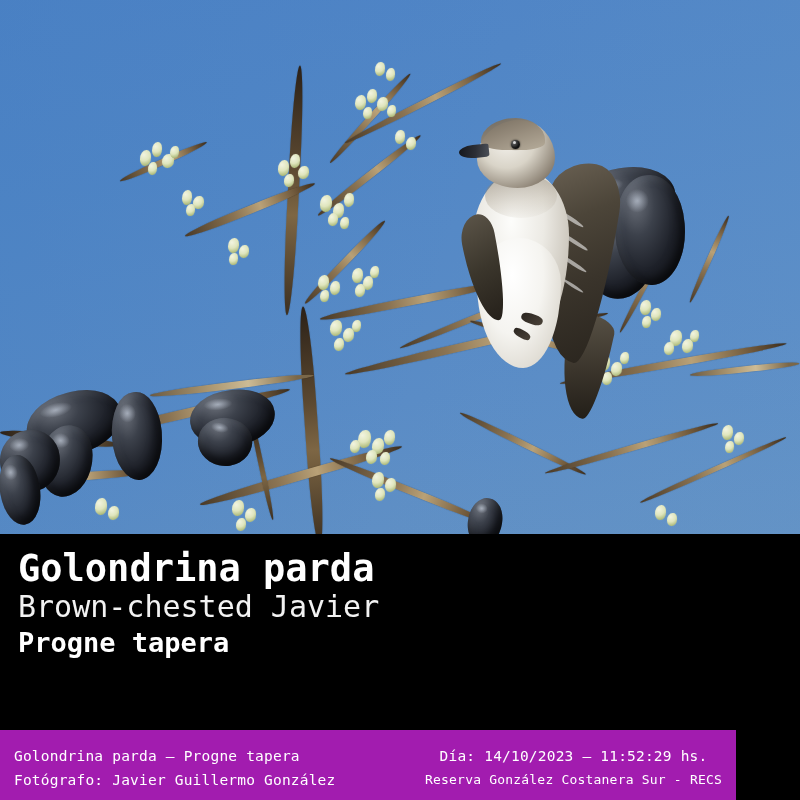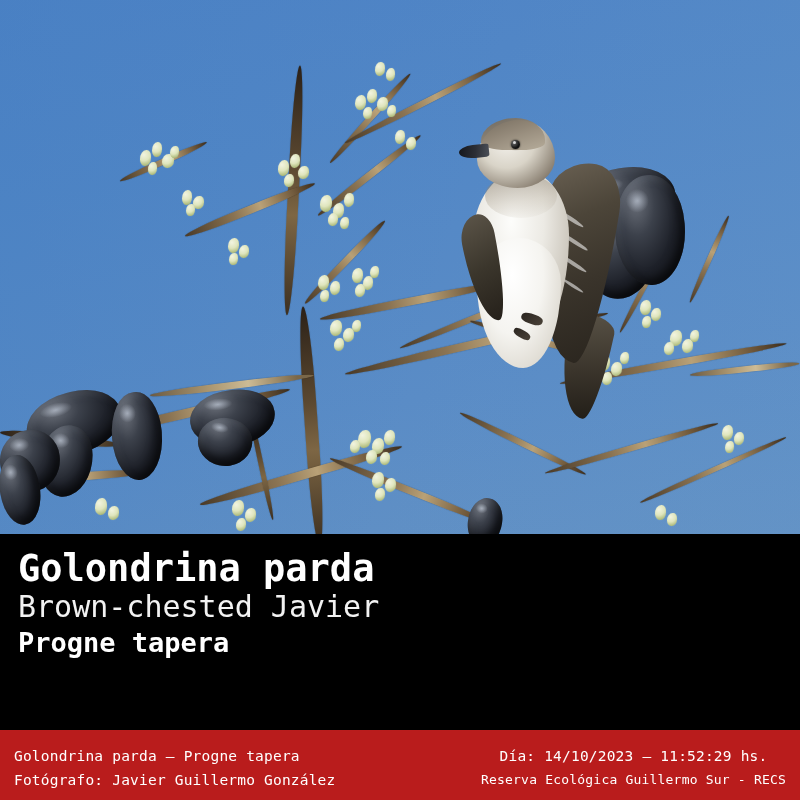--- a/index.html
+++ b/index.html
@@ -64,21 +64,21 @@
              text-shadow:0 0 2px rgba(0,0,0,.25);pointer-events:none;white-space:nowrap;}
 
   
   #titlebar{position:absolute;left:0;top:534px;width:800px;height:196px;background:#000;}
   #titles{position:absolute;left:18px;top:14px;}
   .t1{font-size:37px;font-weight:bold;color:#fff;line-height:1.12;letter-spacing:0px;white-space:nowrap;}
   .t2{font-size:30px;font-weight:normal;color:#f2f2f2;line-height:1.22;white-space:nowrap;}
   .t3{font-size:27px;font-weight:bold;color:#fff;line-height:1.25;white-space:nowrap;}
 
   
-  #footer{position:absolute;left:0;top:730px;width:800px;height:70px;background:#b91c1c;}
+  #footer{position:absolute;left:0;top:730px;width:736px;height:70px;background:#a21caf;}
   .f-left{position:absolute;left:14px;top:15px;text-align:left;}
   .f-right{position:absolute;right:14px;top:15px;text-align:center;}
   .fline{font-size:14.5px;color:#ffffff;line-height:1.65;white-space:nowrap;letter-spacing:.2px;}
   .fline.small{font-size:13px;}
 </style>
 </head>
 <body>
 
 <div id="card">
 
@@ -292,17 +292,17 @@
 
   </div>
 
   <div id="footer">
     <div class="f-left">
       <div class="fline">Golondrina parda — Progne tapera</div>
       <div class="fline">Fotógrafo: Javier Guillermo González</div>
     </div>
     <div class="f-right">
       <div class="fline">Día: 14/10/2023 — 11:52:29 hs.</div>
-      <div class="fline small">Reserva Ecológica Guillermo Sur - RECS</div>
+      <div class="fline small">Reserva González Costanera Sur - RECS</div>
     </div>
   </div>
 
 </div>
 
 </body></html>

